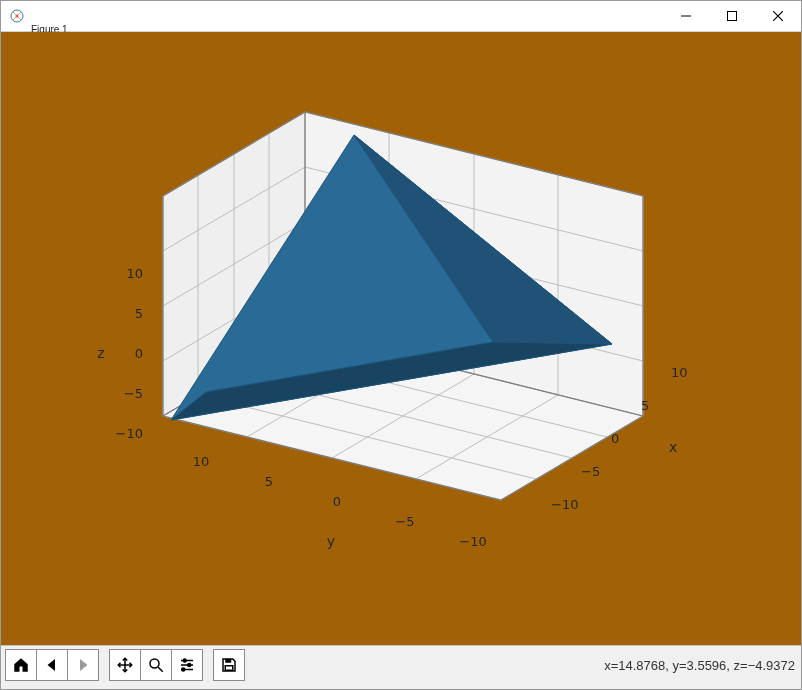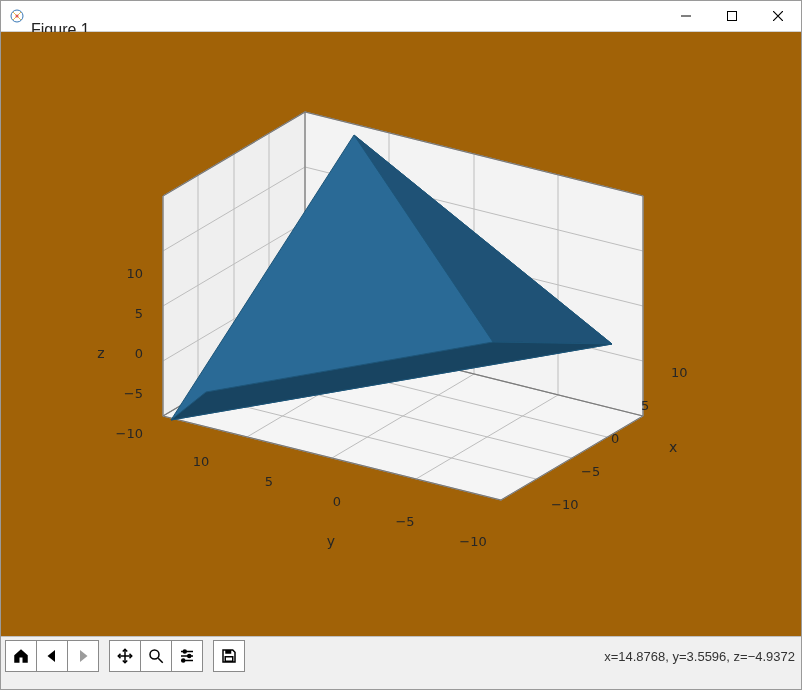--- a/index.html
+++ b/index.html
@@ -1,27 +1,27 @@
 <!DOCTYPE html>
 <html><head>
 <meta charset="utf-8">
 <style>
   html,body{margin:0;padding:0;font-family:"Segoe UI",Tahoma,sans-serif;font-size:13px;color:#222;background:#fff;}
   .window{width:802px;height:690px;border:1px solid #9a9a9a;box-sizing:border-box;display:flex;flex-direction:column;position:relative;}
   .titlebar{height:30px;display:flex;align-items:center;border-bottom:1px solid #d0d0d0;background:#fff;}
   .titlebar .app-icon{width:16px;height:16px;margin:0 6px 0 8px;display:flex;align-items:center;justify-content:center;}
-  .titlebar .title{flex:0 0 auto;font-size:16px;margin-top:27px;}
+  .titlebar .title{flex:0 0 auto;font-size:10px;margin-top:27px;}
   .titlebar .spacer{flex:1 1 auto;}
   .tb-btn{width:46px;height:30px;display:flex;align-items:center;justify-content:center;}
   .tb-btn svg{display:block;}
   .plot-area{flex:1 1 auto;position:relative;background:#a16207;}
   .plot-area svg{position:absolute;inset:0;}
   .axis-label,.tick-label{font-family:"DejaVu Sans","Segoe UI",sans-serif;font-size:13px;fill:#262626;}
   .axis-label{font-size:14px;}
-  .toolbar{height:38px;border-top:1px solid #bfbfbf;background:#f0f0f0;display:flex;align-items:center;padding:0 6px 14px 4px;}
+  .toolbar{height:38px;border-top:1px solid #bfbfbf;background:#f0f0f0;display:flex;align-items:center;padding:0 6px 5px 4px;}
   .tbutton{width:30px;height:30px;border:1px solid #8a8a8a;background:#fff;margin-right:0;display:flex;align-items:center;justify-content:center;border-right:none;}
   .tbutton:last-of-type{border-right:1px solid #8a8a8a;}
   .tgroup{display:flex;margin-right:10px;}
   .tgroup .tbutton:last-child{border-right:1px solid #8a8a8a;}
   .toolbar svg{display:block;}
   .status{margin-left:auto;font-size:13px;color:#333;}
 </style>
 </head>
 <body>
 

